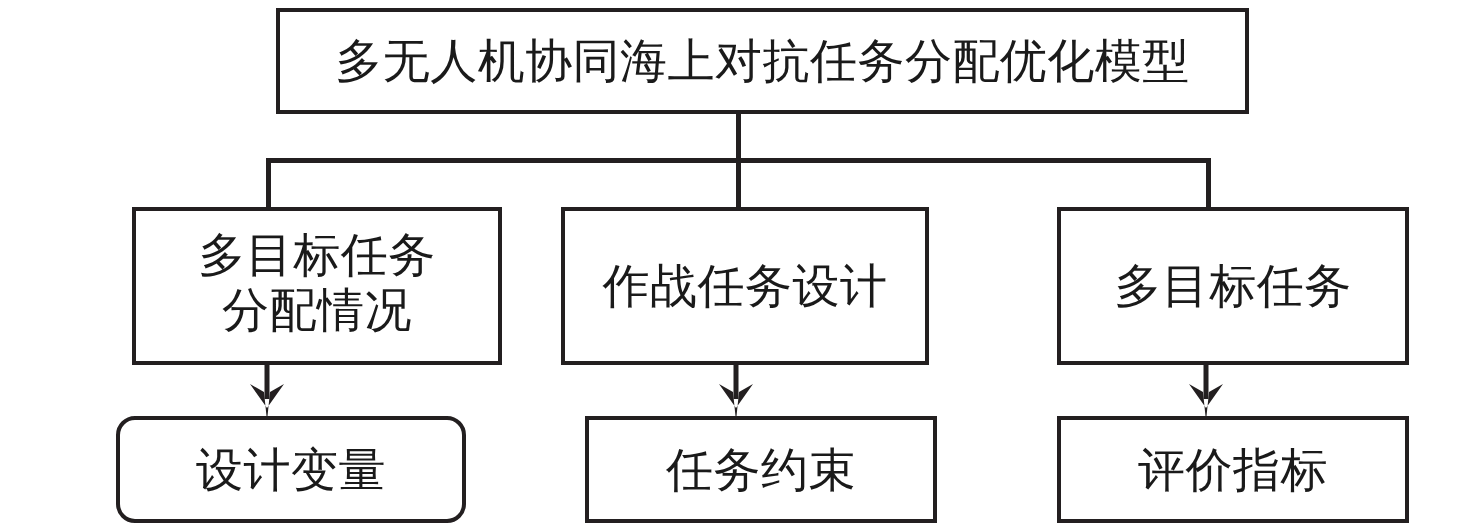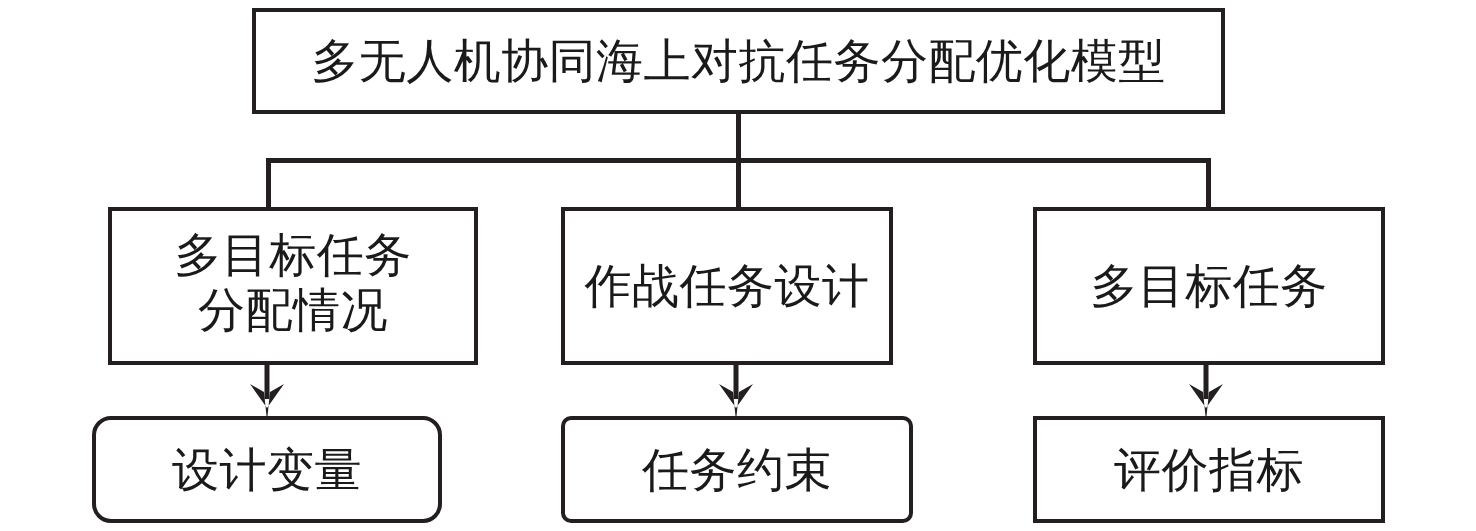--- a/index.html
+++ b/index.html
@@ -25,51 +25,52 @@
     background: #ffffff;
     display: flex;
     flex-direction: column;
     align-items: center;
     justify-content: center;
     color: #1a1a1a;
     font-family: "DejaVu Serif", "Liberation Serif", serif;
     line-height: 1.18;
     text-align: center;
     white-space: nowrap;
+    margin-left: 24px;
   }
   .node .line {
     display: block;
     letter-spacing: 0.01em;
   }
   
   #node-root {
     left: 252px;
     top: 8px;
     width: 973px;
     height: 106px;
     font-size: 47px;
   }
   
   .tier2 {
     top: 207px;
     height: 158px;
     font-size: 47px;
   }
   #node-multi-objective { left: 108px;   width: 370px; font-family: Liberation Mono, monospace; }
-  #node-mission-design  { left: 561px;  width: 332px; }
+  #node-mission-design  { left: 537px;  width: 368px; }
   #node-scenario        { left: 1033px; width: 352px; }
 
   
   .tier3 {
     top: 416px;
     height: 107px;
     font-size: 47px;
   }
   #node-design-variables { left: 92px;   width: 350px; border-radius: 19px; }
-  #node-constraints      { left: 561px;  width: 352px; border-radius: 10px; }
+  #node-constraints      { left: 561px;  width: 352px; }
   #node-metrics          { left: 1033px; width: 352px; }
 
   
   .conn {
     position: absolute;
     background: #231f20;
   }
   .conn.v { width: 5px; }
   .conn.h { height: 5px; }
 

